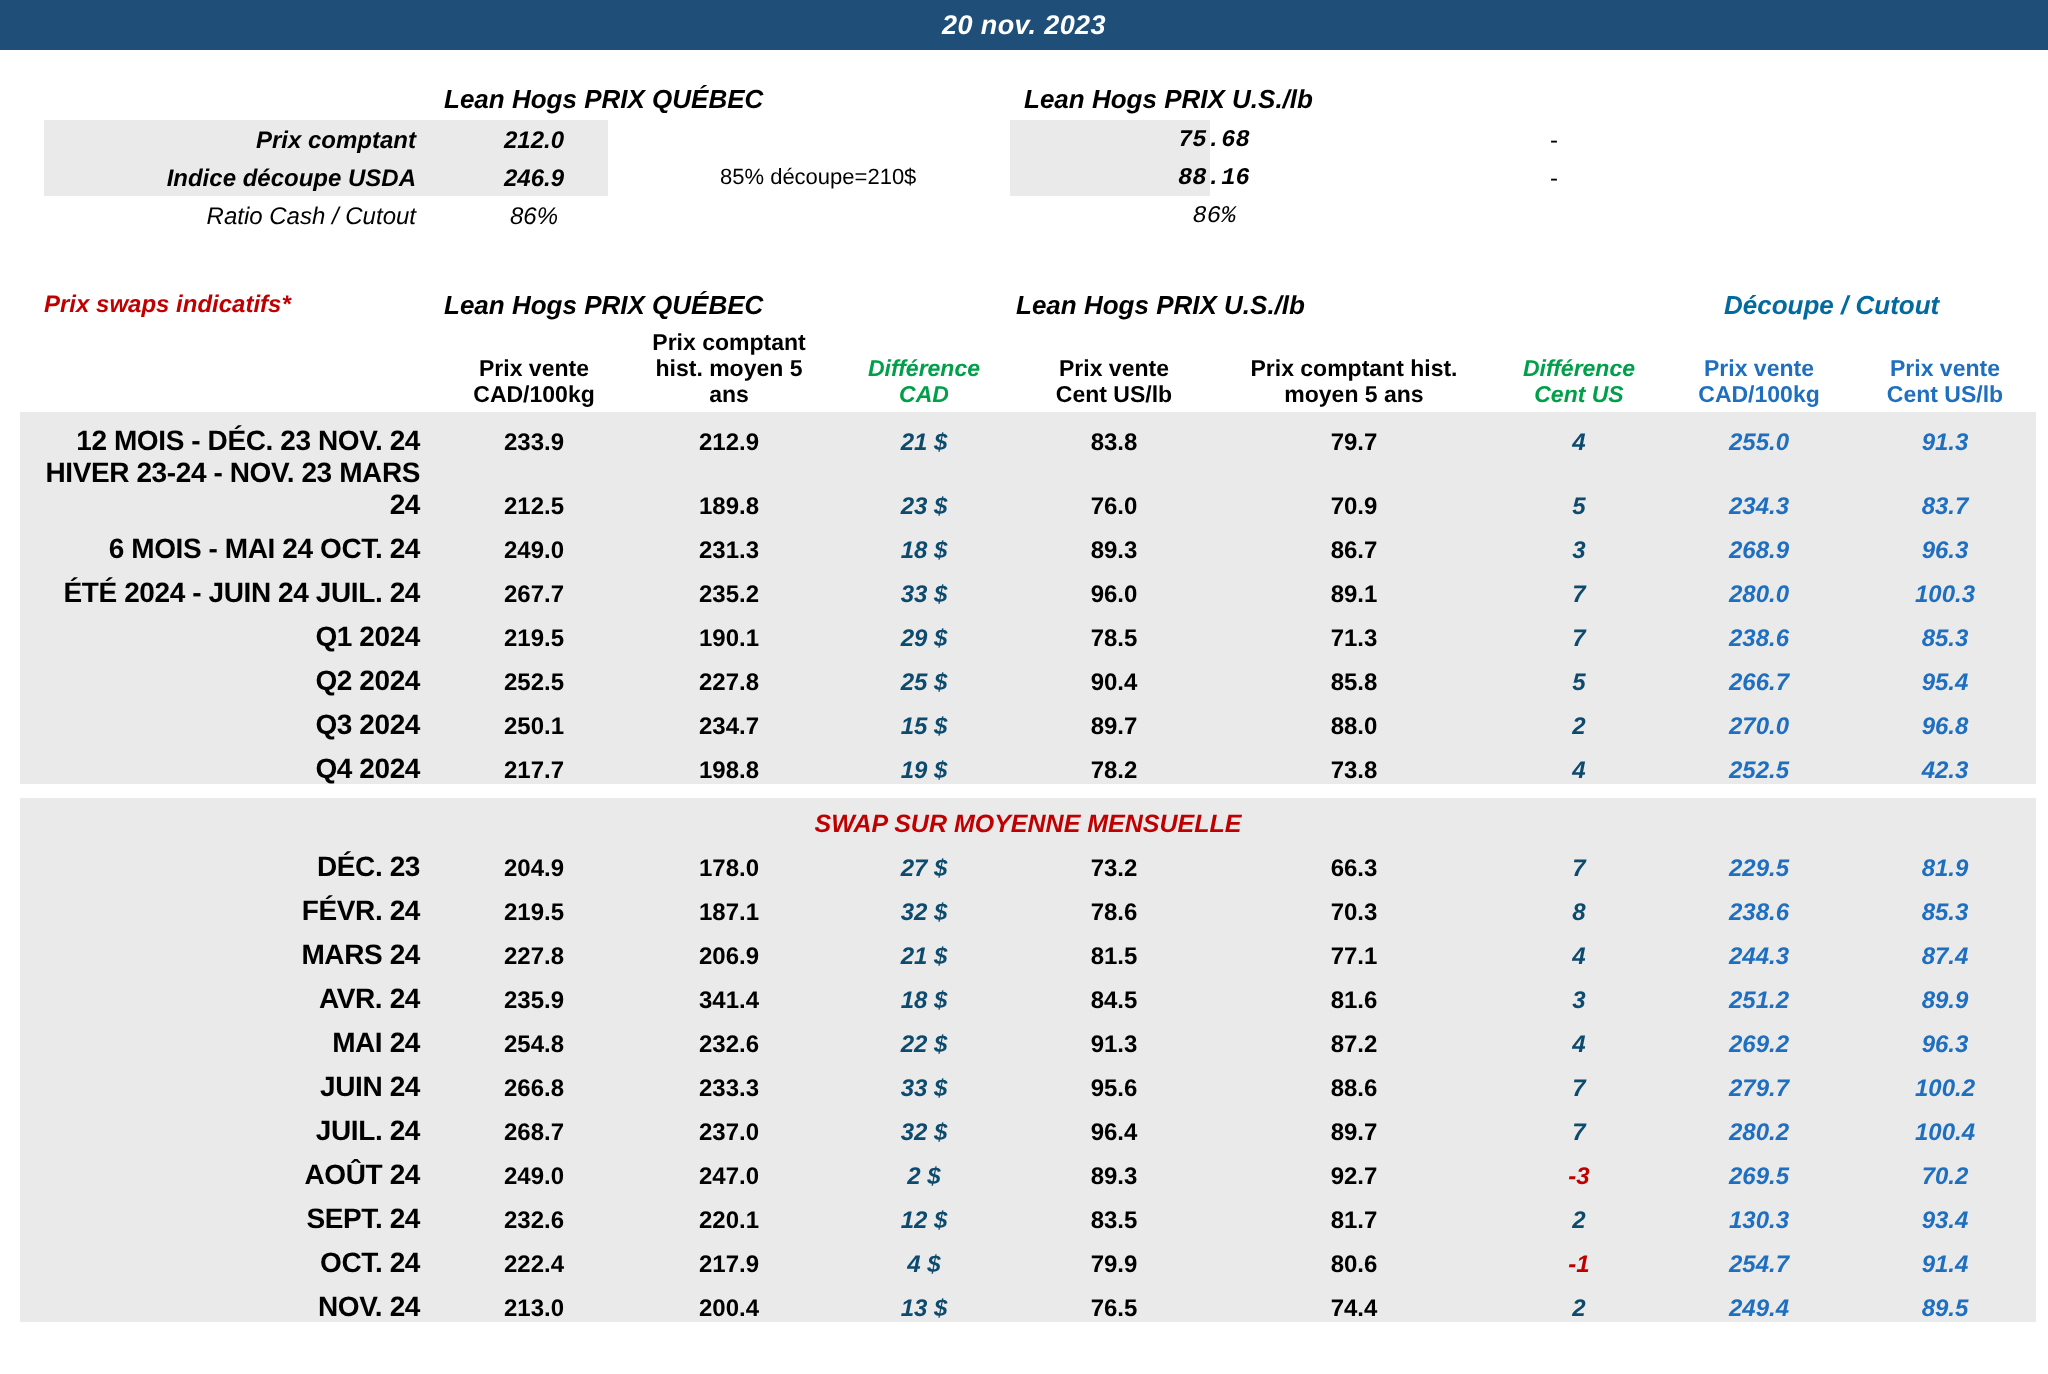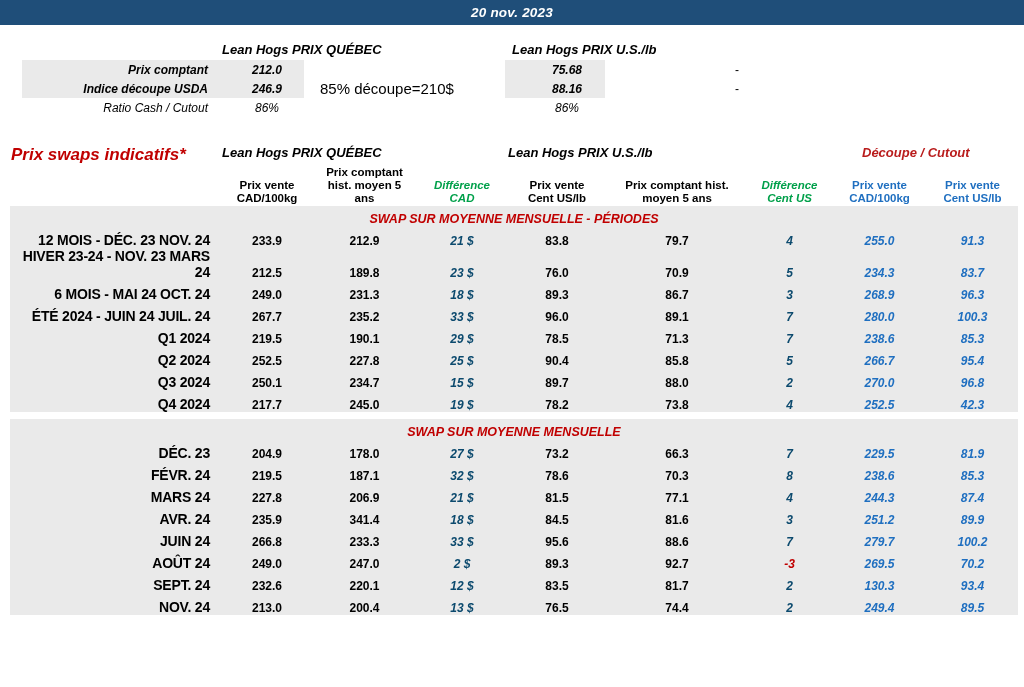--- a/index.html
+++ b/index.html
@@ -71,29 +71,31 @@
     width: 90px;
     text-align: center;
     font-style: italic;
     font-weight: bold;
     box-sizing: border-box;
   }
   .sum-row .v1.plain { font-weight: normal; }
   .sum-row .note {
     width: 200px;
     padding-left: 8px;
-    font-size: 15px;
+    font-size: 11px;
     box-sizing: border-box;
+    margin-left: 40px;
   }
   .sum-row .v2 {
     width: 110px;
     text-align: center;
     font-style: italic;
     font-weight: bold;
     box-sizing: border-box;
+    font-family: Liberation Mono, monospace;
   }
   .sum-row .v2.plain { font-weight: normal; }
   .sum-row .v3 {
     width: 230px;
     text-align: center;
     box-sizing: border-box;
   }
   .sum-shade-a {
     position: absolute;
     left: 22px; top: 60px;
@@ -102,37 +104,37 @@
   }
   .sum-shade-b {
     position: absolute;
     left: 505px; top: 60px;
     width: 100px; height: 38px;
     background: #EAEAEA;
   }
   
   .swaptitle {
     position: absolute;
-    left: 11px;
+    left: 22px;
     top: 145px;
     color: #C00000;
     font-weight: bold;
     font-style: italic;
-    font-size: 17px;
+    font-size: 12px;
   }
   .grouphead {
     position: absolute;
     top: 145px;
     font-style: italic;
     font-weight: bold;
     font-size: 13px;
   }
   .gh-qc { left: 222px; }
   .gh-us { left: 508px; }
-  .gh-cut { left: 862px; color: #b91c1c; }
+  .gh-cut { left: 862px; color: #0369a1; }
 
   table.grid {
     position: absolute;
     left: 10px;
     top: 166px;
     width: 1008px;
     border-collapse: collapse;
     table-layout: fixed;
   }
   table.grid td, table.grid th {
@@ -269,23 +271,20 @@
         <td class="blue">
           <div>Prix vente</div>
           <div>CAD/100kg</div>
         </td>
         <td class="blue">
           <div>Prix vente</div>
           <div>Cent US/lb</div>
         </td>
       </tr>
 
-      <tr class="sechead band">
-        <td colspan="9">SWAP SUR MOYENNE MENSUELLE - PÉRIODES</td>
-      </tr>
 
       <tr class="data band">
         <td class="name">12 MOIS - DÉC. 23 NOV. 24</td>
         <td>233.9</td>
         <td>212.9</td>
         <td class="green">21 $</td>
         <td>83.8</td>
         <td>79.7</td>
         <td class="green">4</td>
         <td class="blue">255.0</td>
@@ -353,21 +352,21 @@
         <td class="green">15 $</td>
         <td>89.7</td>
         <td>88.0</td>
         <td class="green">2</td>
         <td class="blue">270.0</td>
         <td class="blue">96.8</td>
       </tr>
       <tr class="data band">
         <td class="name">Q4 2024</td>
         <td>217.7</td>
-        <td>245.0</td>
+        <td>198.8</td>
         <td class="green">19 $</td>
         <td>78.2</td>
         <td>73.8</td>
         <td class="green">4</td>
         <td class="blue">252.5</td>
         <td class="blue">42.3</td>
       </tr>
 
       <tr class="sep">
           <td colspan="9"></td>
@@ -415,31 +414,53 @@
         <td>235.9</td>
         <td>341.4</td>
         <td class="green">18 $</td>
         <td>84.5</td>
         <td>81.6</td>
         <td class="green">3</td>
         <td class="blue">251.2</td>
         <td class="blue">89.9</td>
       </tr>
       <tr class="data band">
+        <td class="name">MAI 24</td>
+        <td>254.8</td>
+        <td>232.6</td>
+        <td class="green">22 $</td>
+        <td>91.3</td>
+        <td>87.2</td>
+        <td class="green">4</td>
+        <td class="blue">269.2</td>
+        <td class="blue">96.3</td>
+      </tr>
+      <tr class="data band">
         <td class="name">JUIN 24</td>
         <td>266.8</td>
         <td>233.3</td>
         <td class="green">33 $</td>
         <td>95.6</td>
         <td>88.6</td>
         <td class="green">7</td>
         <td class="blue">279.7</td>
         <td class="blue">100.2</td>
       </tr>
       <tr class="data band">
+        <td class="name">JUIL. 24</td>
+        <td>268.7</td>
+        <td>237.0</td>
+        <td class="green">32 $</td>
+        <td>96.4</td>
+        <td>89.7</td>
+        <td class="green">7</td>
+        <td class="blue">280.2</td>
+        <td class="blue">100.4</td>
+      </tr>
+      <tr class="data band">
         <td class="name">AOÛT 24</td>
         <td>249.0</td>
         <td>247.0</td>
         <td class="green">2 $</td>
         <td>89.3</td>
         <td>92.7</td>
         <td class="red">-3</td>
         <td class="blue">269.5</td>
         <td class="blue">70.2</td>
       </tr>
@@ -448,20 +469,31 @@
         <td>232.6</td>
         <td>220.1</td>
         <td class="green">12 $</td>
         <td>83.5</td>
         <td>81.7</td>
         <td class="green">2</td>
         <td class="blue">130.3</td>
         <td class="blue">93.4</td>
       </tr>
       <tr class="data band">
+        <td class="name">OCT. 24</td>
+        <td>222.4</td>
+        <td>217.9</td>
+        <td class="green">4 $</td>
+        <td>79.9</td>
+        <td>80.6</td>
+        <td class="red">-1</td>
+        <td class="blue">254.7</td>
+        <td class="blue">91.4</td>
+      </tr>
+      <tr class="data band">
         <td class="name">NOV. 24</td>
         <td>213.0</td>
         <td>200.4</td>
         <td class="green">13 $</td>
         <td>76.5</td>
         <td>74.4</td>
         <td class="green">2</td>
         <td class="blue">249.4</td>
         <td class="blue">89.5</td>
       </tr>

